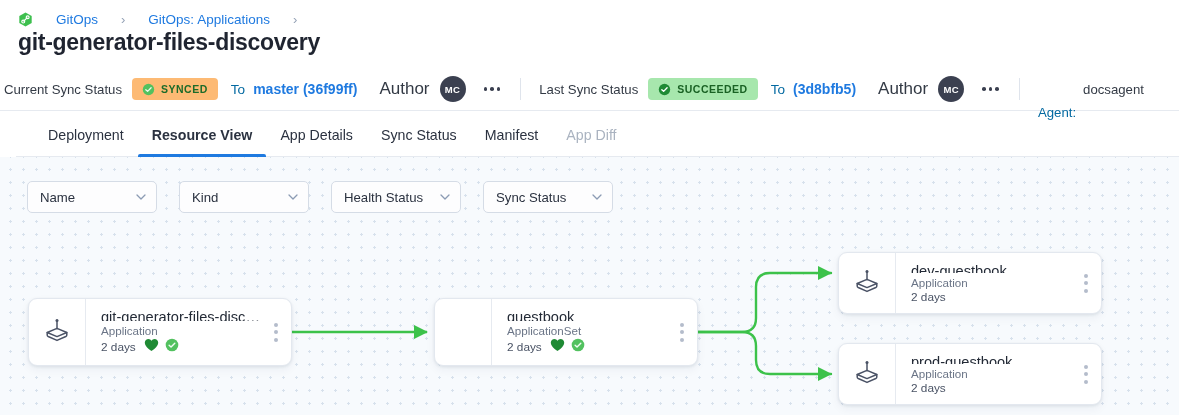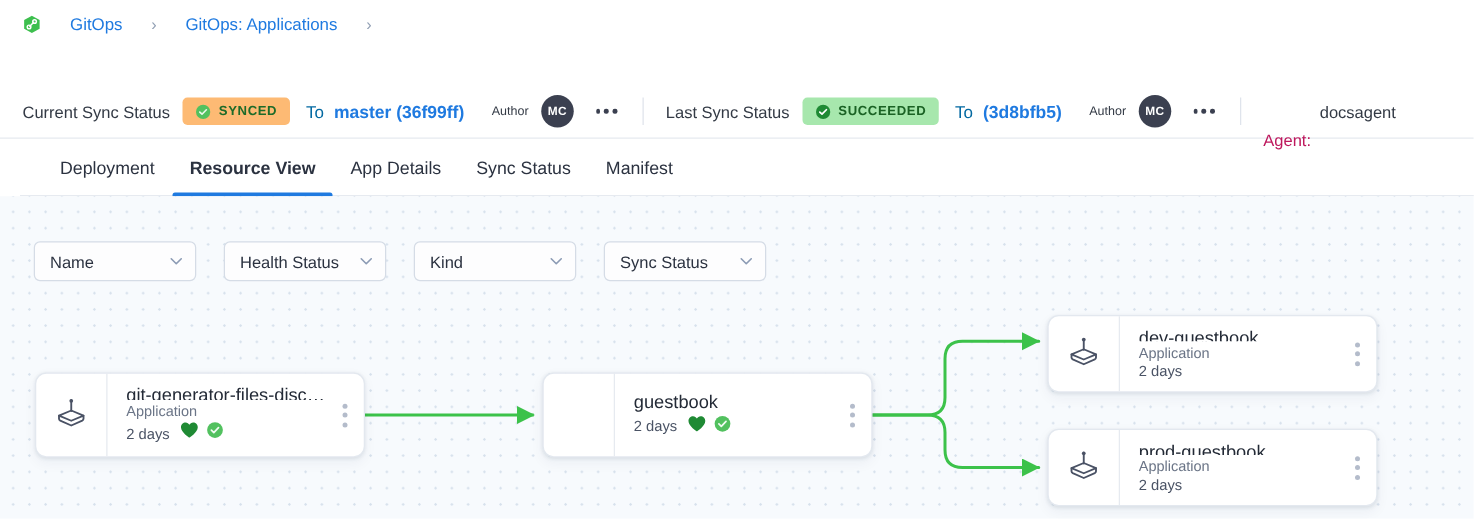--- a/index.html
+++ b/index.html
@@ -25,30 +25,30 @@
   
   .page-title {
     position: absolute; left: 18px; top: 29px;
     font-size: 23px; font-weight: 700; color: #1f2430;
     letter-spacing: -0.3px; white-space: nowrap;
   }
 
   
   .statusbar {
     position: absolute; left: 0; top: 68px; width: 1179px; height: 43px;
-    display: flex; align-items: center; padding-left: 18px;
+    display: flex; align-items: center; padding-left: 4px;
     border-bottom: 1px solid #e6eaf0;
     white-space: nowrap;
   }
   .sb-label { font-size: 13.2px; color: #333a45; margin-right: 10px; }
   .sb-to { font-size: 13.6px; color: #0369a1; margin: 0 8px 0 13px; }
   .sb-rev { font-size: 14px; font-weight: 700; color: #1f7ae0; cursor:pointer; }
-  .sb-author { font-size: 10px; color: #333a45; margin-left: 22px; margin-right: 10px; }
+  .sb-author { font-size: 17px; color: #333a45; margin-left: 22px; margin-right: 10px; }
   .sb-divider { width: 1px; height: 22px; background: #dfe4ec; margin: 0 18px; }
-  .sb-agent-label { font-size: 13.2px; color:#be185d; margin-right: 7px; margin-top: 47px;}
+  .sb-agent-label { font-size: 13.2px; color:#0369a1; margin-right: 7px; margin-top: 47px;}
   .sb-agent-val { font-size: 13.2px; color:#333a45; }
 
   .badge {
     display: inline-flex; align-items: center; gap: 6px;
     height: 22px; padding: 0 10px; border-radius: 4px;
     background: #fdba74; font-size: 10.5px; font-weight: 700;
     letter-spacing: 0.5px; color: #1d6b29;
   }
   .badge.succeeded { background:#a7e7ad; color:#1a6224; }
   .badge svg { display:block; }
@@ -86,21 +86,21 @@
   .canvas {
     position: absolute; left: 0; top: 157px; width: 1179px; height: 258px;
     background-color: #f7fafd;
     background-image: radial-gradient(#d7e1ec 1px, transparent 1.1px);
     background-size: 13px 13px;
     background-position: 4px 6px;
     overflow: hidden;
   }
 
   
-  .filters { position: absolute; left: 27px; top: 36px; display: flex; gap: 22px; z-index: 5;}
+  .filters { position: absolute; left: 27px; top: 24px; display: flex; gap: 22px; z-index: 5;}
   .filter {
     width: 130px; height: 32px; background: #fdfdfe;
     border: 1px solid #d5dce6; border-radius: 5px;
     display: flex; align-items: center; justify-content: space-between;
     padding: 0 10px 0 12px; cursor: pointer;
   }
   .filter span { font-size: 13.2px; color: #2b3240; }
   .chev { width: 10px; height: 6px; flex: 0 0 auto; }
 
   
@@ -151,20 +151,21 @@
         <circle cx="5.6" cy="10.2" r="1.55" fill="none" stroke="#fff" stroke-width="1.25"></circle>
         <circle cx="10.3" cy="5.6" r="1.55" fill="none" stroke="#fff" stroke-width="1.25"></circle>
       </svg>
     </span>
     <span class="bc-link">GitOps</span>
     <span class="bc-sep">›</span>
     <span class="bc-link">GitOps: Applications</span>
     <span class="bc-sep">›</span>
   </div>
 
+  <div class="page-title">git-generator-files-discovery</div>
 
   <div class="statusbar">
     <span class="sb-label">Current Sync Status</span>
 
     <span class="badge">
       <span>
         <svg width="13" height="13" viewBox="0 0 16 16">
           <circle cx="8" cy="8" r="7" fill="#52c15f"></circle>
           <path d="M4.7 8.2 L6.9 10.3 L11.2 5.9" stroke="#eaf9ec" stroke-width="1.6" fill="none" stroke-linecap="round" stroke-linejoin="round"></path>
         </svg>
@@ -213,39 +214,40 @@
     <span class="sb-agent-label">Agent:</span>
     <span class="sb-agent-val">docsagent</span>
   </div>
 
   <div class="tabs">
     <div class="tab">Deployment</div>
     <div class="tab active">Resource View</div>
     <div class="tab">App Details</div>
     <div class="tab">Sync Status</div>
     <div class="tab">Manifest</div>
+    <div class="tab disabled">App Diff</div>
   </div>
 
   <div class="canvas">
 
     <div class="filters">
       <div class="filter">
         <span>Name</span>
         <svg class="chev" viewBox="0 0 10 6">
             <path d="M1 1 L5 5 L9 1" stroke="#8b9bb4" stroke-width="1.3" fill="none" stroke-linecap="round" stroke-linejoin="round"></path>
           </svg>
       </div>
       <div class="filter">
-        <span>Health Status</span>
+        <span>Kind</span>
         <svg class="chev" viewBox="0 0 10 6">
             <path d="M1 1 L5 5 L9 1" stroke="#8b9bb4" stroke-width="1.3" fill="none" stroke-linecap="round" stroke-linejoin="round"></path>
           </svg>
       </div>
       <div class="filter">
-        <span>Kind</span>
+        <span>Health Status</span>
         <svg class="chev" viewBox="0 0 10 6">
             <path d="M1 1 L5 5 L9 1" stroke="#8b9bb4" stroke-width="1.3" fill="none" stroke-linecap="round" stroke-linejoin="round"></path>
           </svg>
       </div>
       <div class="filter">
         <span>Sync Status</span>
         <svg class="chev" viewBox="0 0 10 6">
             <path d="M1 1 L5 5 L9 1" stroke="#8b9bb4" stroke-width="1.3" fill="none" stroke-linecap="round" stroke-linejoin="round"></path>
           </svg>
       </div>
@@ -300,20 +302,21 @@
           <i></i>
           <i></i>
           <i></i>
         </div>
     </div>
 
     <div class="node" style="left:434px; top:141px; width:264px; height:68px;">
       <div class="node-icon"></div>
       <div class="node-body">
         <div class="node-title">guestbook</div>
+        <div class="node-kind">ApplicationSet</div>
         <div class="node-meta">
           <span class="node-age">2 days</span>
           <span class="st-icons">
             <span>
               <svg width="15" height="14" viewBox="0 0 16 15">
                   <path d="M8 14 C8 14 0.8 9.6 0.8 5.1 C0.8 2.6 2.7 1 4.7 1 C6.2 1 7.4 1.9 8 3 C8.6 1.9 9.8 1 11.3 1 C13.3 1 15.2 2.6 15.2 5.1 C15.2 9.6 8 14 8 14 Z" fill="#1f8a34"></path>
                 </svg>
             </span>
             <span>
               <svg width="14" height="14" viewBox="0 0 16 16">

